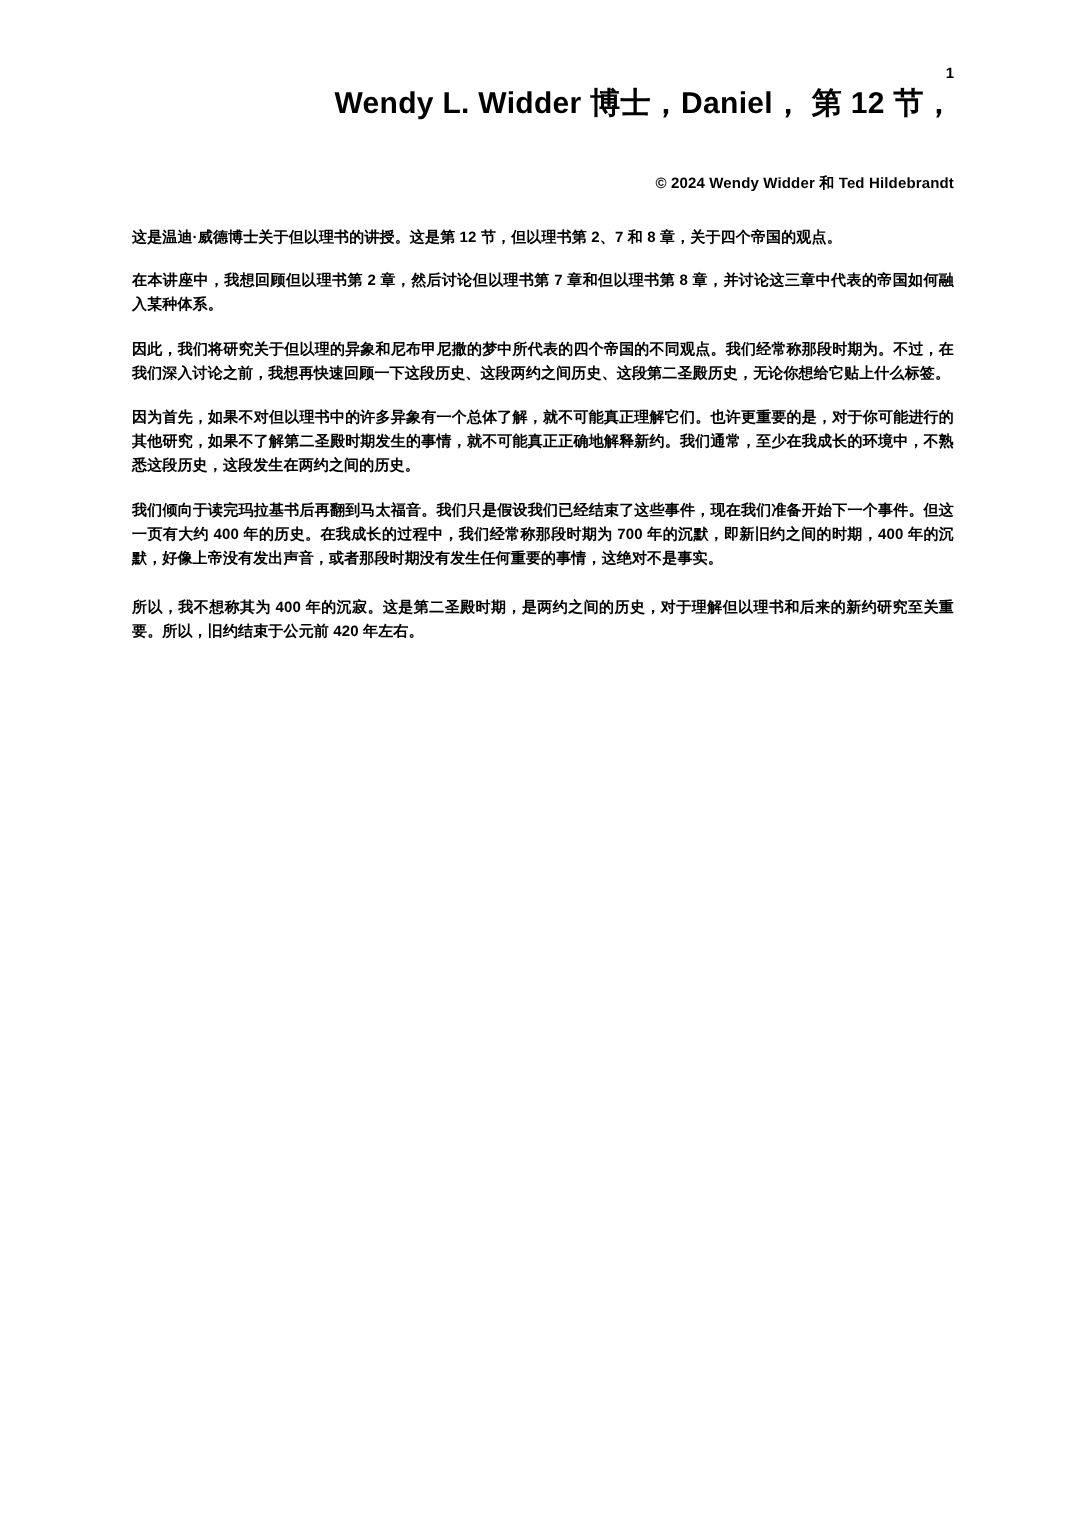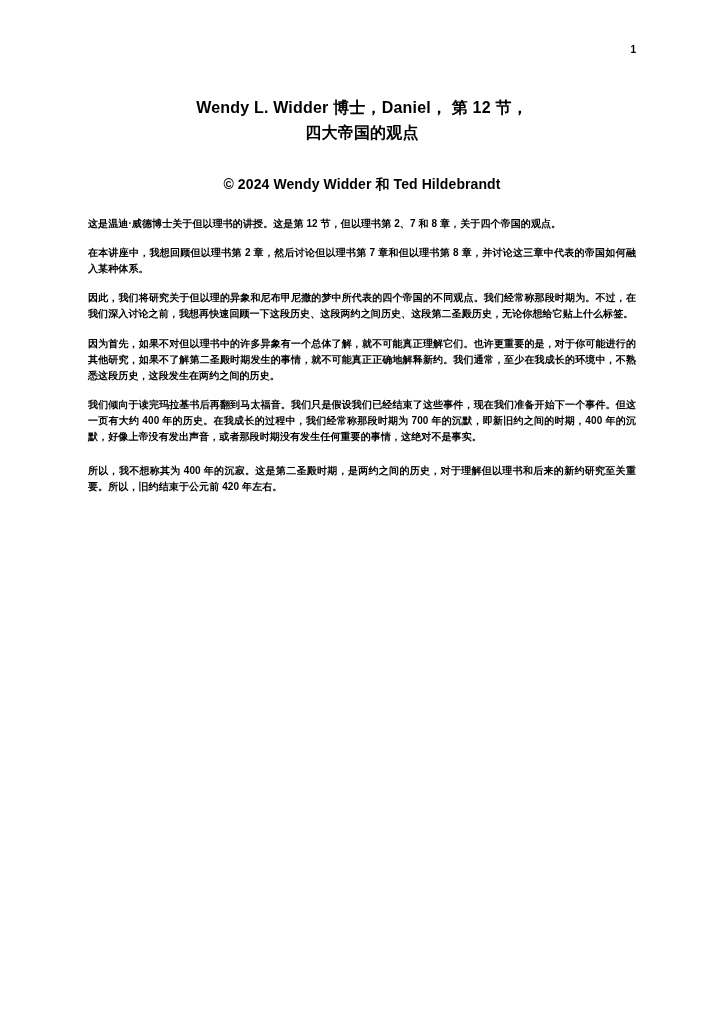--- a/index.html
+++ b/index.html
@@ -27,35 +27,35 @@
     position: absolute;
     top: 44px;
     right: 88px;
     font-size: 10px;
     font-weight: bold;
     color: #000;
     letter-spacing: 0;
   }
   .doc-title {
     margin: 0;
-    padding-top: 96px;
-    text-align: center;
-    font-size: 16px;
+    padding-top: 54px;
+    text-align: right;
+    font-size: 20px;
     font-weight: bold;
     line-height: 1.55;
     letter-spacing: 0.2px;
   }
   .doc-title .line {
     display: block;
   }
   .copyright {
     margin: 0;
     padding-top: 30px;
-    text-align: center;
-    font-size: 14px;
+    text-align: right;
+    font-size: 10px;
     font-weight: bold;
     letter-spacing: 0.1px;
   }
   .body-text {
     padding-top: 22px;
   }
   .body-text p {
     margin: 0 0 13px 0;
     font-size: 10px;
     line-height: 1.62;
@@ -71,21 +71,20 @@
 </style>
 </head>
 <body>
 
 <div class="page">
 
   <div class="page-number">1</div>
 
   <h1 class="doc-title">
     <span class="line">Wendy L. Widder 博士，Daniel， 第 12 节，</span>
-    <span class="line">四大帝国的观点</span>
   </h1>
 
   <div class="copyright">© 2024 Wendy Widder 和 Ted Hildebrandt</div>
 
   <div class="body-text">
     <p>这是温迪·威德博士关于但以理书的讲授。这是第 12 节，但以理书第 2、7 和 8 章，关于四个帝国的观点。</p>
     <p>在本讲座中，我想回顾但以理书第 2 章，然后讨论但以理书第 7 章和但以理书第 8 章，并讨论这三章中代表的帝国如何融入某种体系。</p>
     <p>因此，我们将研究关于但以理的异象和尼布甲尼撒的梦中所代表的四个帝国的不同观点。我们经常称那段时期为。不过，在我们深入讨论之前，我想再快速回顾一下这段历史、这段两约之间历史、这段第二圣殿历史，无论你想给它贴上什么标签。</p>
     <p>因为首先，如果不对但以理书中的许多异象有一个总体了解，就不可能真正理解它们。也许更重要的是，对于你可能进行的其他研究，如果不了解第二圣殿时期发生的事情，就不可能真正正确地解释新约。我们通常，至少在我成长的环境中，不熟悉这段历史，这段发生在两约之间的历史。</p>
     <p>我们倾向于读完玛拉基书后再翻到马太福音。我们只是假设我们已经结束了这些事件，现在我们准备开始下一个事件。但这一页有大约 400 年的历史。在我成长的过程中，我们经常称那段时期为 700 年的沉默，即新旧约之间的时期，400 年的沉默，好像上帝没有发出声音，或者那段时期没有发生任何重要的事情，这绝对不是事实。</p>

